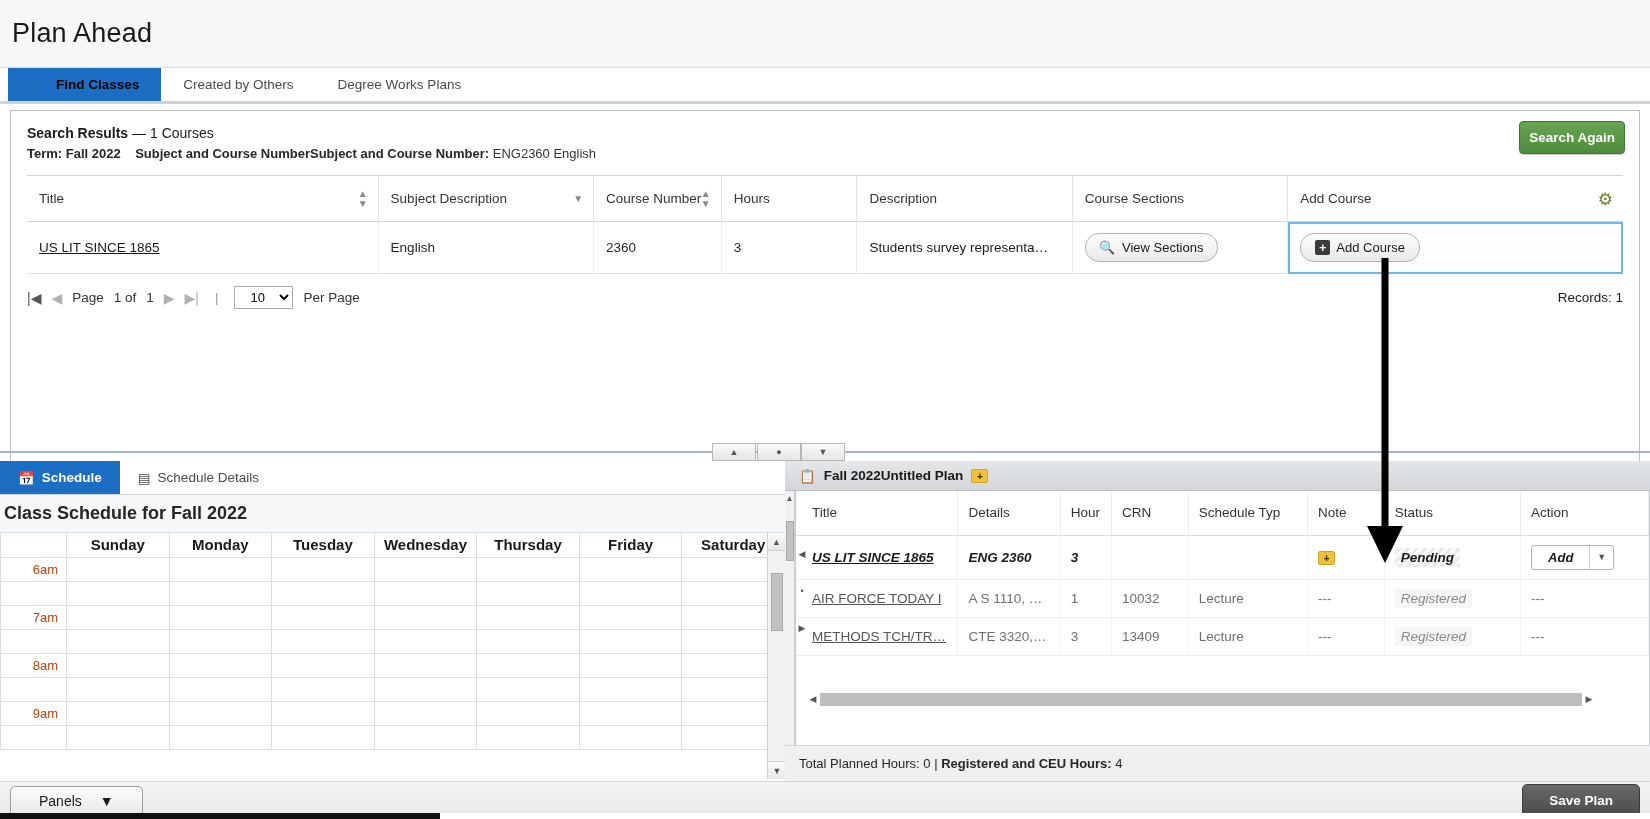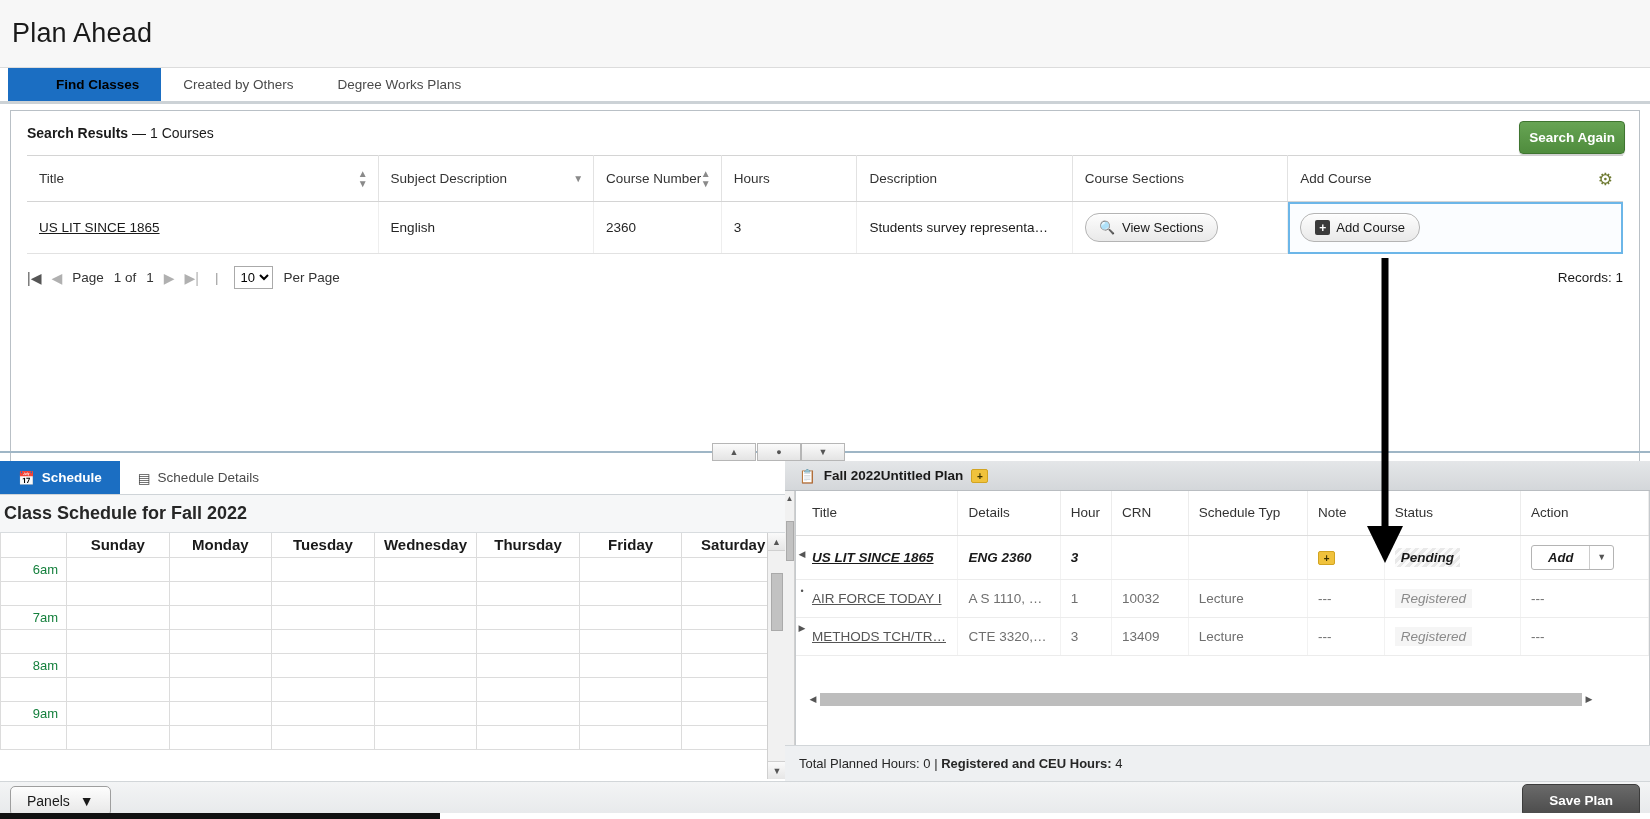--- a/index.html
+++ b/index.html
@@ -85,21 +85,21 @@
     display:inline-flex; align-items:center; justify-content:center;
     width:15px; height:15px; background:#3b3b3b; color:#fff;
     font-size:12px; line-height:1; border-radius:2px; font-weight:bold;
   }
 
   
   #pager { display:flex; align-items:center; gap:10px; padding:12px 16px; font-size:13.5px; color:#333; }
   #pager .nav { color:#b0b0b0; font-size:14px; cursor:pointer; }
   #pager .nav.dark { color:#555; }
   #pager .sep { color:#9a9a9a; margin:0 6px; }
-  #pager select { font-size:13px; padding:2px 1px; border:1px solid #aaa; background:#fff; }
+  #pager select { font-size:13px; padding:2px 11px; border:1px solid #aaa; background:#fff; }
   #records { margin-left:auto; font-size:13.5px; color:#1a1a1a; }
 
   
   #splitter { position:absolute; left:0; top:443px; width:1650px; height:20px; }
   #split-line { position:absolute; top:8px; left:0; width:1650px; height:2px; background:#9fb6c6; }
   .split-btn {
     position:absolute; top:0; width:44px; height:18px;
     background:linear-gradient(#fbfbfb,#e4e4e4);
     border:1px solid #b6b6b6; display:flex; align-items:center; justify-content:center;
     font-size:9px; color:#555; cursor:pointer;
@@ -114,21 +114,21 @@
   .stab { display:flex; align-items:center; gap:7px; padding:0 18px; font-size:13.5px; color:#4a4a4a; cursor:pointer; }
   .stab.active { background:#1b6ec2; color:#fff; font-weight:bold; }
   #sched-title { font-weight:bold; font-size:18px; padding:8px 4px 8px 4px; background:#f6f7f8; border-bottom:1px solid #d8dcdf; }
   #grid-wrap { position:relative; height:246px; overflow:hidden; }
   #sched-grid { width:100%; border-collapse:collapse; table-layout:fixed; }
   #sched-grid th {
     font-size:15px; font-weight:bold; color:#1a1a1a;
     border:1px solid #dcdcdc; border-top:none; height:24px; background:#fff;
   }
   #sched-grid td { border:1px solid #dcdcdc; height:24px; background:#fff; }
-  #sched-grid td.tlabel { text-align:right; padding-right:8px; font-size:13px; color:#15803d; border-right:1px solid #dcdcdc; width:66px; }
+  #sched-grid td.tlabel { text-align:right; padding-right:8px; font-size:13px; color:#c2410c; border-right:1px solid #dcdcdc; width:66px; }
   #sched-grid tr.half td { border-bottom:1px dotted #d8d8d8; }
   #vscroll { position:absolute; right:0; top:0; width:18px; height:246px; background:#f1f1f1; border-left:1px solid #d0d0d0; }
   .vs-arrow { height:18px; display:flex; align-items:center; justify-content:center; font-size:9px; color:#555; background:linear-gradient(#fafafa,#e6e6e6); border-bottom:1px solid #d0d0d0; cursor:pointer; }
   .vs-arrow.bot { position:absolute; bottom:0; width:18px; border-top:1px solid #d0d0d0; border-bottom:none; }
   #vs-thumb { position:absolute; top:40px; left:3px; width:12px; height:58px; background:#c2c2c2; border:1px solid #aaa; cursor:pointer; }
 
   
   #right-panel { position:absolute; left:785px; top:0; width:865px; height:320px; background:#eef0f2; }
   #plan-tabbar { height:30px; background:linear-gradient(#e4e6e8,#d4d7da); border-bottom:1px solid #b9bdc1; display:flex; align-items:center; }
   #plan-tab { display:flex; align-items:center; gap:8px; padding:0 14px; font-size:13.5px; font-weight:bold; color:#1a1a1a; cursor:pointer; }
@@ -175,23 +175,23 @@
   .pls-arrow { height:14px; display:flex; align-items:center; justify-content:center; font-size:8px; color:#555; }
   #pls-thumb { position:absolute; top:30px; left:1px; width:8px; height:40px; background:#c2c2c2; border:1px solid #aaa; }
 
   
   #bottom-bar {
     position:absolute; left:0; top:320px; width:1650px; height:38px;
     background:linear-gradient(#f3f4f5,#e6e8ea); border-top:1px solid #d2d6d9;
     display:flex; align-items:center; padding:0 10px;
   }
   #panels-btn {
-    display:inline-flex; align-items:center; gap:10px;
+    display:inline-flex; align-items:center; gap:18px;
     background:linear-gradient(#fdfdfd,#e7e7e7); border:1px solid #9e9e9e;
-    border-radius:5px; padding:6px 16px; font-size:14px; color:#1a1a1a; cursor:pointer;
+    border-radius:5px; padding:6px 28px; font-size:14px; color:#1a1a1a; cursor:pointer;
   }
   #save-plan-btn {
     margin-left:auto; background:linear-gradient(#6a6a6a,#4a4a4a);
     border:1px solid #3c3c3c; border-radius:5px; color:#fff;
     font-weight:bold; font-size:13.5px; padding:8px 26px; cursor:pointer;
   }
   #black-strip { position:absolute; left:0; bottom:0; width:1650px; height:6px; background:#111; }
   #black-strip .gapw { position:absolute; left:440px; top:0; width:1210px; height:6px; background:#fff; }
 
   
@@ -215,20 +215,26 @@
     <span>Degree Works Plans</span>
   </div>
 </div>
 
 <div id="results-panel">
 
   <div id="results-head">
     <div id="res-line1">
       <b>Search Results</b>
       <span>— 1 Courses</span>
+    </div>
+    <div id="res-line2">
+      <b>Term: Fall 2022</b>
+      &nbsp;&nbsp;
+      <b>Subject and Course NumberSubject and Course Number:</b>
+      <span class="muted">ENG2360 English</span>
     </div>
     <button id="search-again">Search Again</button>
   </div>
 
   <table id="results-table">
     <thead>
       <tr>
         <th style="width:22%">
           <span>Title</span>
           <span class="sort-ico">

